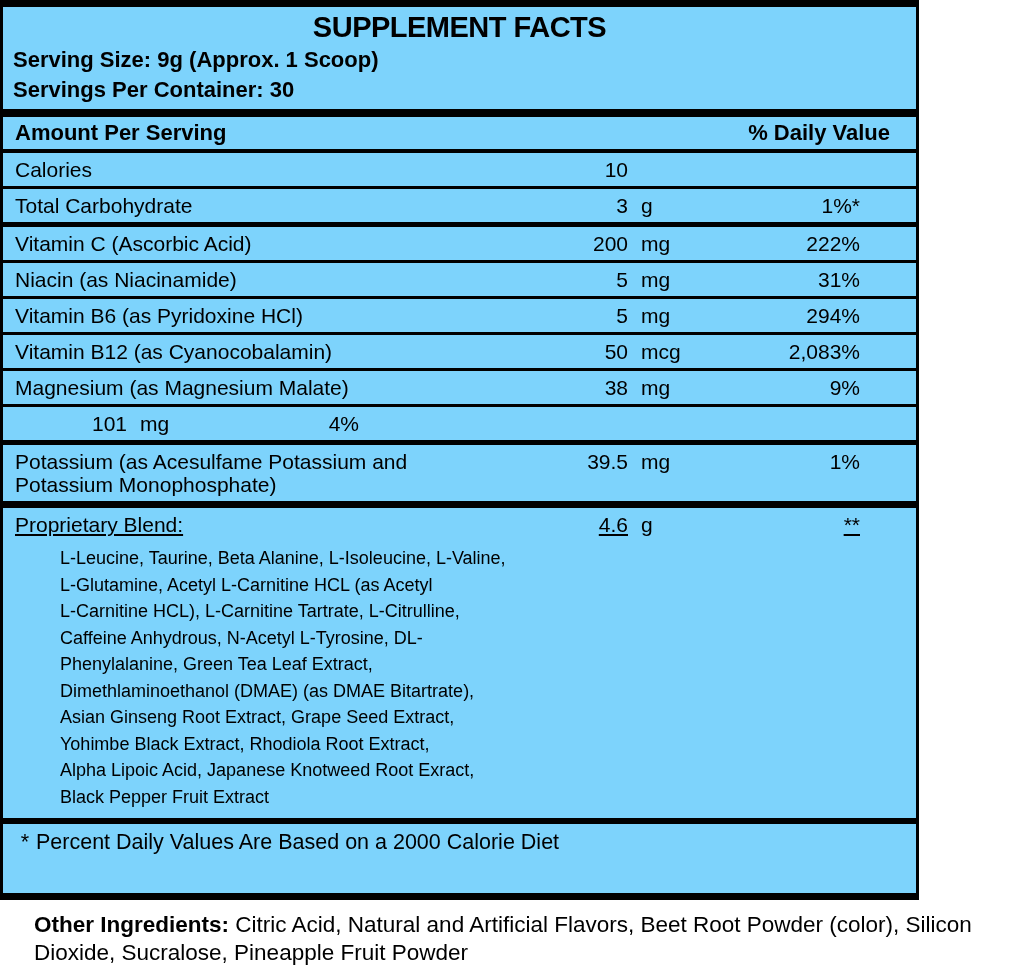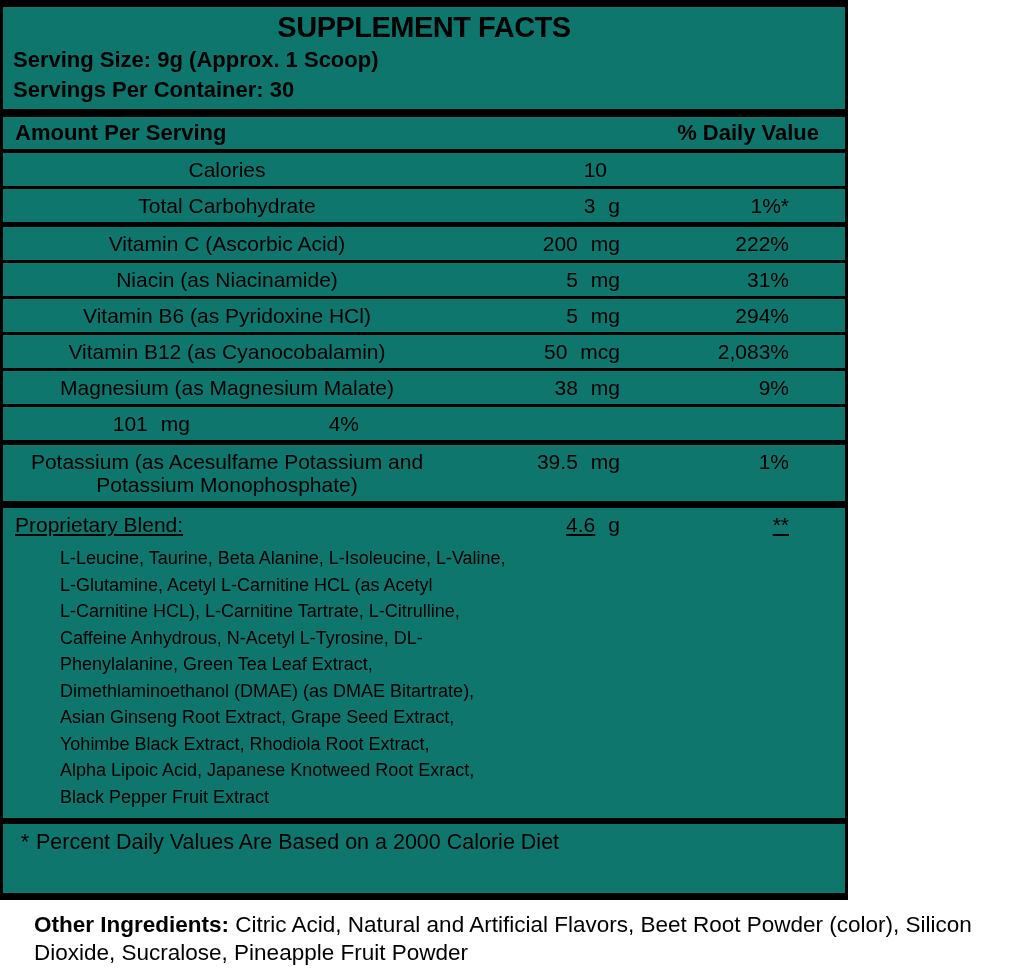--- a/index.html
+++ b/index.html
@@ -3,26 +3,26 @@
 <meta charset="utf-8">
 <style>
   * { box-sizing: border-box; margin: 0; padding: 0; }
   html, body {
     width: 1024px; height: 970px;
     background: #ffffff;
     color: #000000;
     font-family: "Liberation Sans", sans-serif;
   }
   .label-box {
-    width: 848px; height: 900px;
+    width: 919px; height: 900px;
     border: 3px solid #000;
     border-top-width: 7px;
     border-bottom-width: 7px;
     overflow: hidden;
-    background: #0f766e;
+    background: #7dd3fc;
   }
   
   .top-sec {
     padding: 4px 10px 6px 10px;
     border-bottom: 8px solid #000;
   }
   .facts-title {
     text-align: center;
     font-weight: bold;
     font-size: 29px;
@@ -48,22 +48,22 @@
   }
   
   .row {
     display: flex;
     align-items: flex-start;
     font-size: 21px;
     line-height: 23px;
     padding: 5px 0 5px 12px;
     border-bottom: 3px solid #000;
   }
-  .row .name { flex: 1; padding-right: 6px; text-align: center; }
-  .amount { display: flex; flex: none; width: 175px; justify-content: flex-end; }
+  .row .name { flex: 1; padding-right: 6px; }
+  .amount { display: flex; flex: none; width: 175px; }
   .amount .num { width: 112px; text-align: right; display: inline-block; }
   .amount .unit { margin-left: 13px; display: inline-block; }
   .dv {
     flex: none; width: 225px;
     text-align: right;
     padding-right: 56px;
   }
   .b5 { border-bottom-width: 5px; }
   .b7 { border-bottom-width: 7px; }
   

